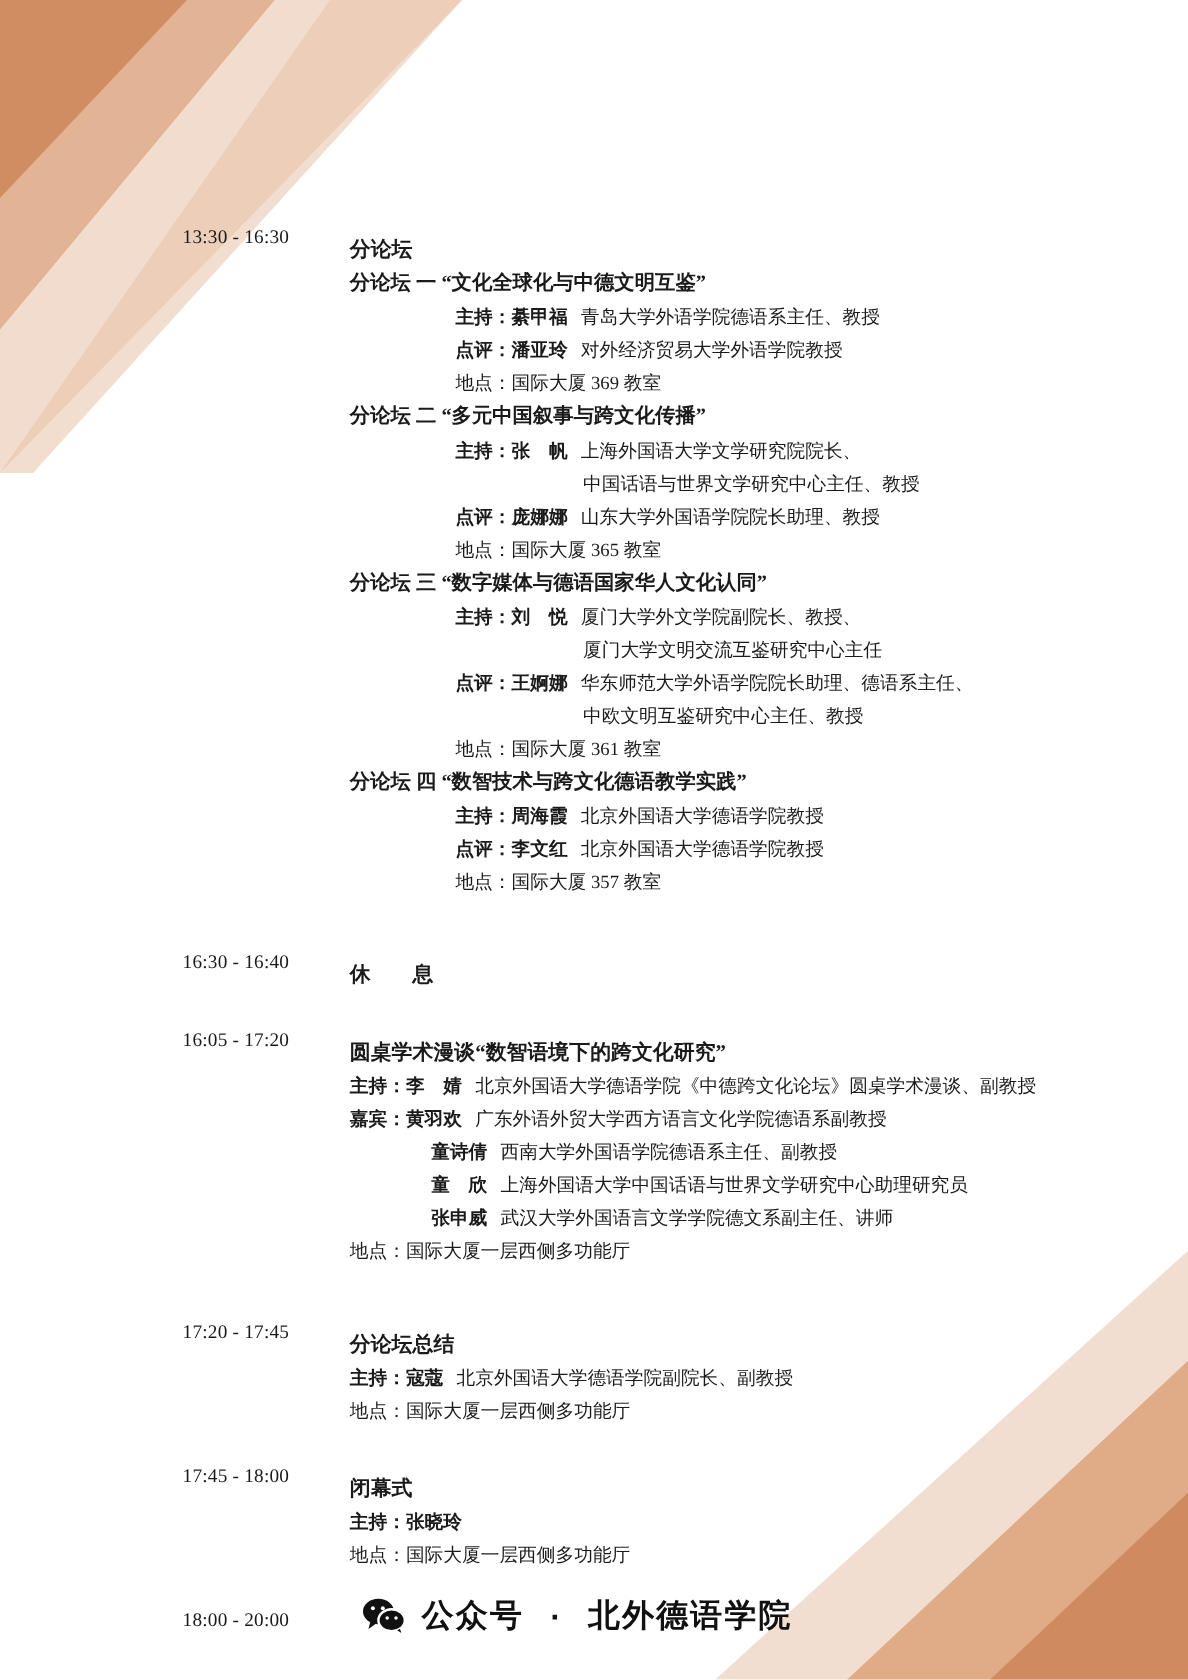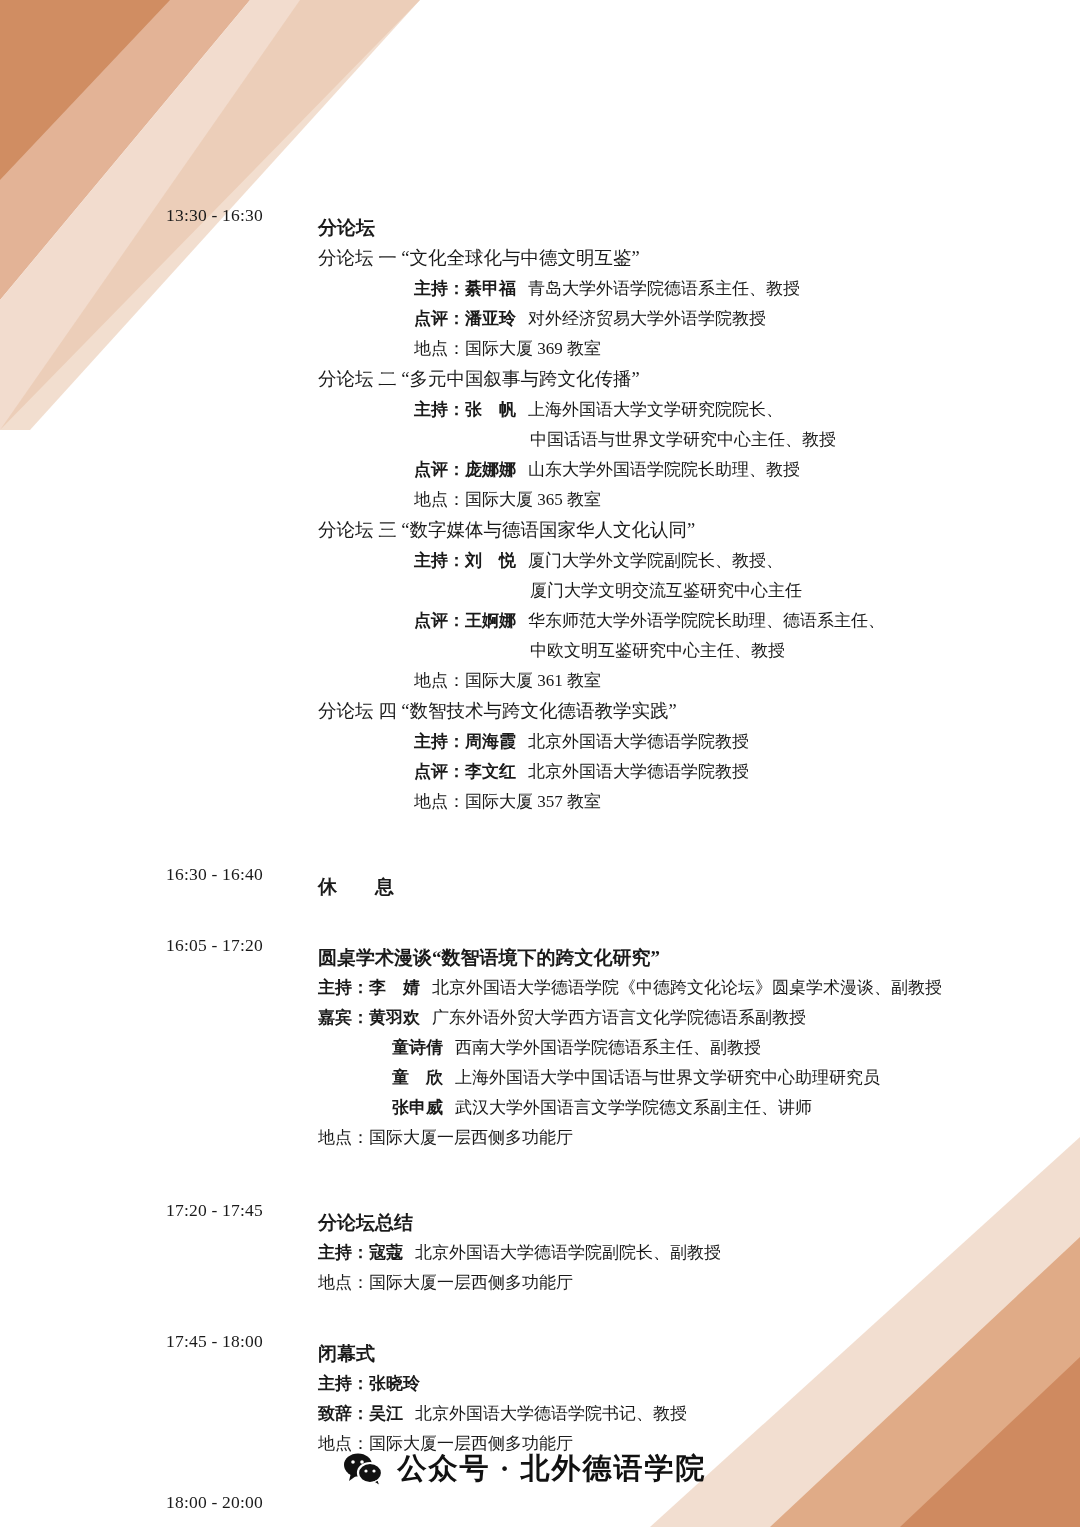--- a/index.html
+++ b/index.html
@@ -77,21 +77,21 @@
   .head {
     font-weight: bold;
     font-size: 19px;
     line-height: 31px;
   }
   .sub-head {
     font-size: 18.5px;
     line-height: 31px;
   }
   .sub-head b {
-    font-weight: normal;
+    font-weight: bold;
   }
   .bold {
     font-weight: bold;
   }
   .indent1 { padding-left: 0px; }
   .indent2 { padding-left: 96px; }
   .indent3 { padding-left: 212px; }
   .gap-md { height: 28px; }
   .gap-lg { height: 42px; }
   .spacer-mid { display: inline-block; width: 12px; }
@@ -111,21 +111,21 @@
     align-items: center;
     gap: 14px;
     padding-right: 30px;
   }
   .wechat-icon {
     width: 40px;
     height: 34px;
     display: inline-block;
   }
   .footer-text {
-    font-family: Liberation Serif, serif;
+    font-family: Liberation Mono, monospace;
     font-size: 29px;
     font-weight: bold;
     letter-spacing: 2px;
     color: #111;
   }
 </style>
 </head>
 <body>
 
 <svg class="deco" id="deco-top-left" viewBox="0 0 420 430" preserveAspectRatio="none">
@@ -264,23 +264,20 @@
     </div>
 
     <div class="gap-md"></div>
 
     <div class="row">
       <div class="time">17:45 - 18:00</div>
       <div class="body">
         <div class="head">闭幕式</div>
         <div class="line">
           <span class="bold">主持：</span><span class="bold">张晓玲</span><span></span>
-        </div>
-        <div class="line">
-          <span class="bold">致辞：</span><span class="bold">吴江</span><span class="spacer-mid"></span><span>北京外国语大学德语学院书记、教授</span>
         </div>
         <div class="line">
           <span>地点：</span><span>国际大厦一层西侧多功能厅</span>
         </div>
       </div>
     </div>
 
     <div class="gap-md"></div>
 
     <div class="row">

